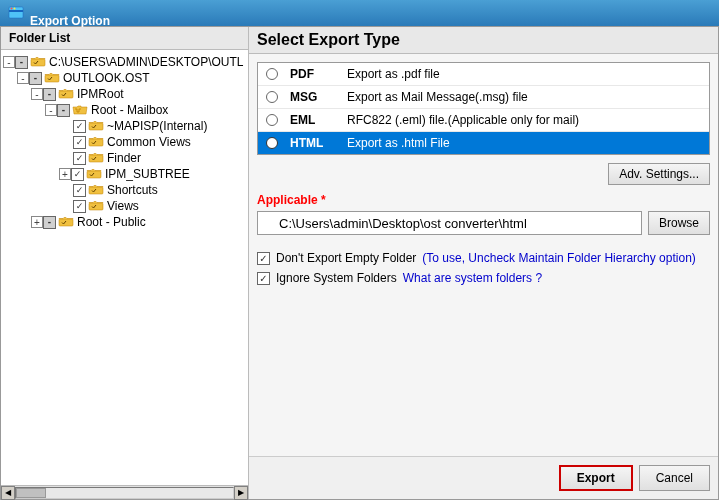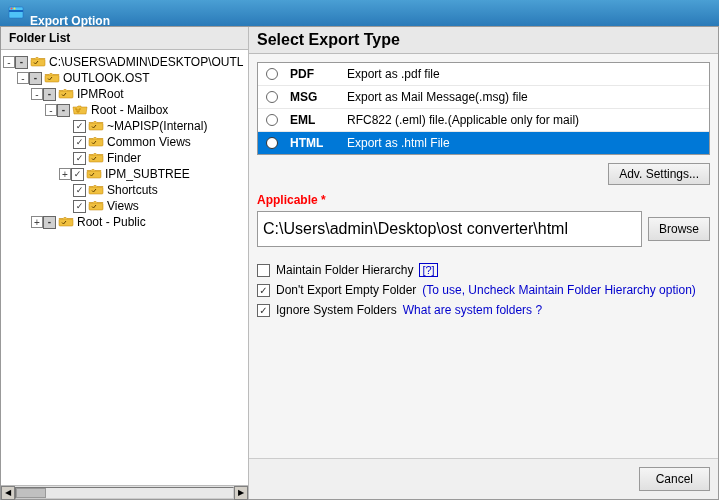--- a/index.html
+++ b/index.html
@@ -216,23 +216,23 @@
     }
     .dest-label span { color: red; }
     .dest-row {
       display: flex;
       gap: 6px;
       align-items: center;
     }
     .dest-input {
       flex: 1;
       border: 1px solid #999;
-      padding: 3px 5px;
-      font-size: 16px;
-      height: 36px;
+      padding: 3px 21px;
+      font-size: 13px;
+      height: 24px;
       background: white;
     }
     .browse-btn {
       padding: 3px 10px;
       background: linear-gradient(to bottom, #f5f5f5, #e0e0e0);
       border: 1px solid #999;
       font-size: 12px;
       cursor: pointer;
       white-space: nowrap;
       height: 24px;
@@ -491,35 +491,31 @@
       <div class="dest-label">
         <span>Applicable</span>&nbsp;<span style="color:red;">*</span>
       </div>
       <div class="dest-row">
         <input class="dest-input" type="text" id="dest-input" value="C:\Users\admin\Desktop\ost converter\html" style="">
         <button class="browse-btn">Browse</button>
       </div>
     </div>
 
     <div class="options-section" id="options-section">
-    <div class="option-row">
-          <div class="opt-checkbox"></div>
-          <span class="opt-label">Maintain Folder Hierarchy</span>
-          <a class="help-link" href="#">[?]</a>
-        </div>
         <div class="option-row">
           <div class="opt-checkbox checked"></div>
           <span class="opt-label">Don't Export Empty Folder</span>
           <span class="opt-link" style="cursor: pointer; color: rgb(0, 0, 204); text-decoration: none;">(To use, Uncheck Maintain Folder Hierarchy option)</span>
         </div>
         <div class="option-row">
           <div class="opt-checkbox checked"></div>
           <span class="opt-label">Ignore System Folders</span>
           <span class="opt-link" style="cursor: pointer;">What are system folders ?</span>
         </div>
       </div>
 
     <div class="bottom-bar">
+      <button class="export-btn">Export</button>
       <button class="cancel-btn">Cancel</button>
     </div>
   </div>
 
 </div>
 
 </body></html>

